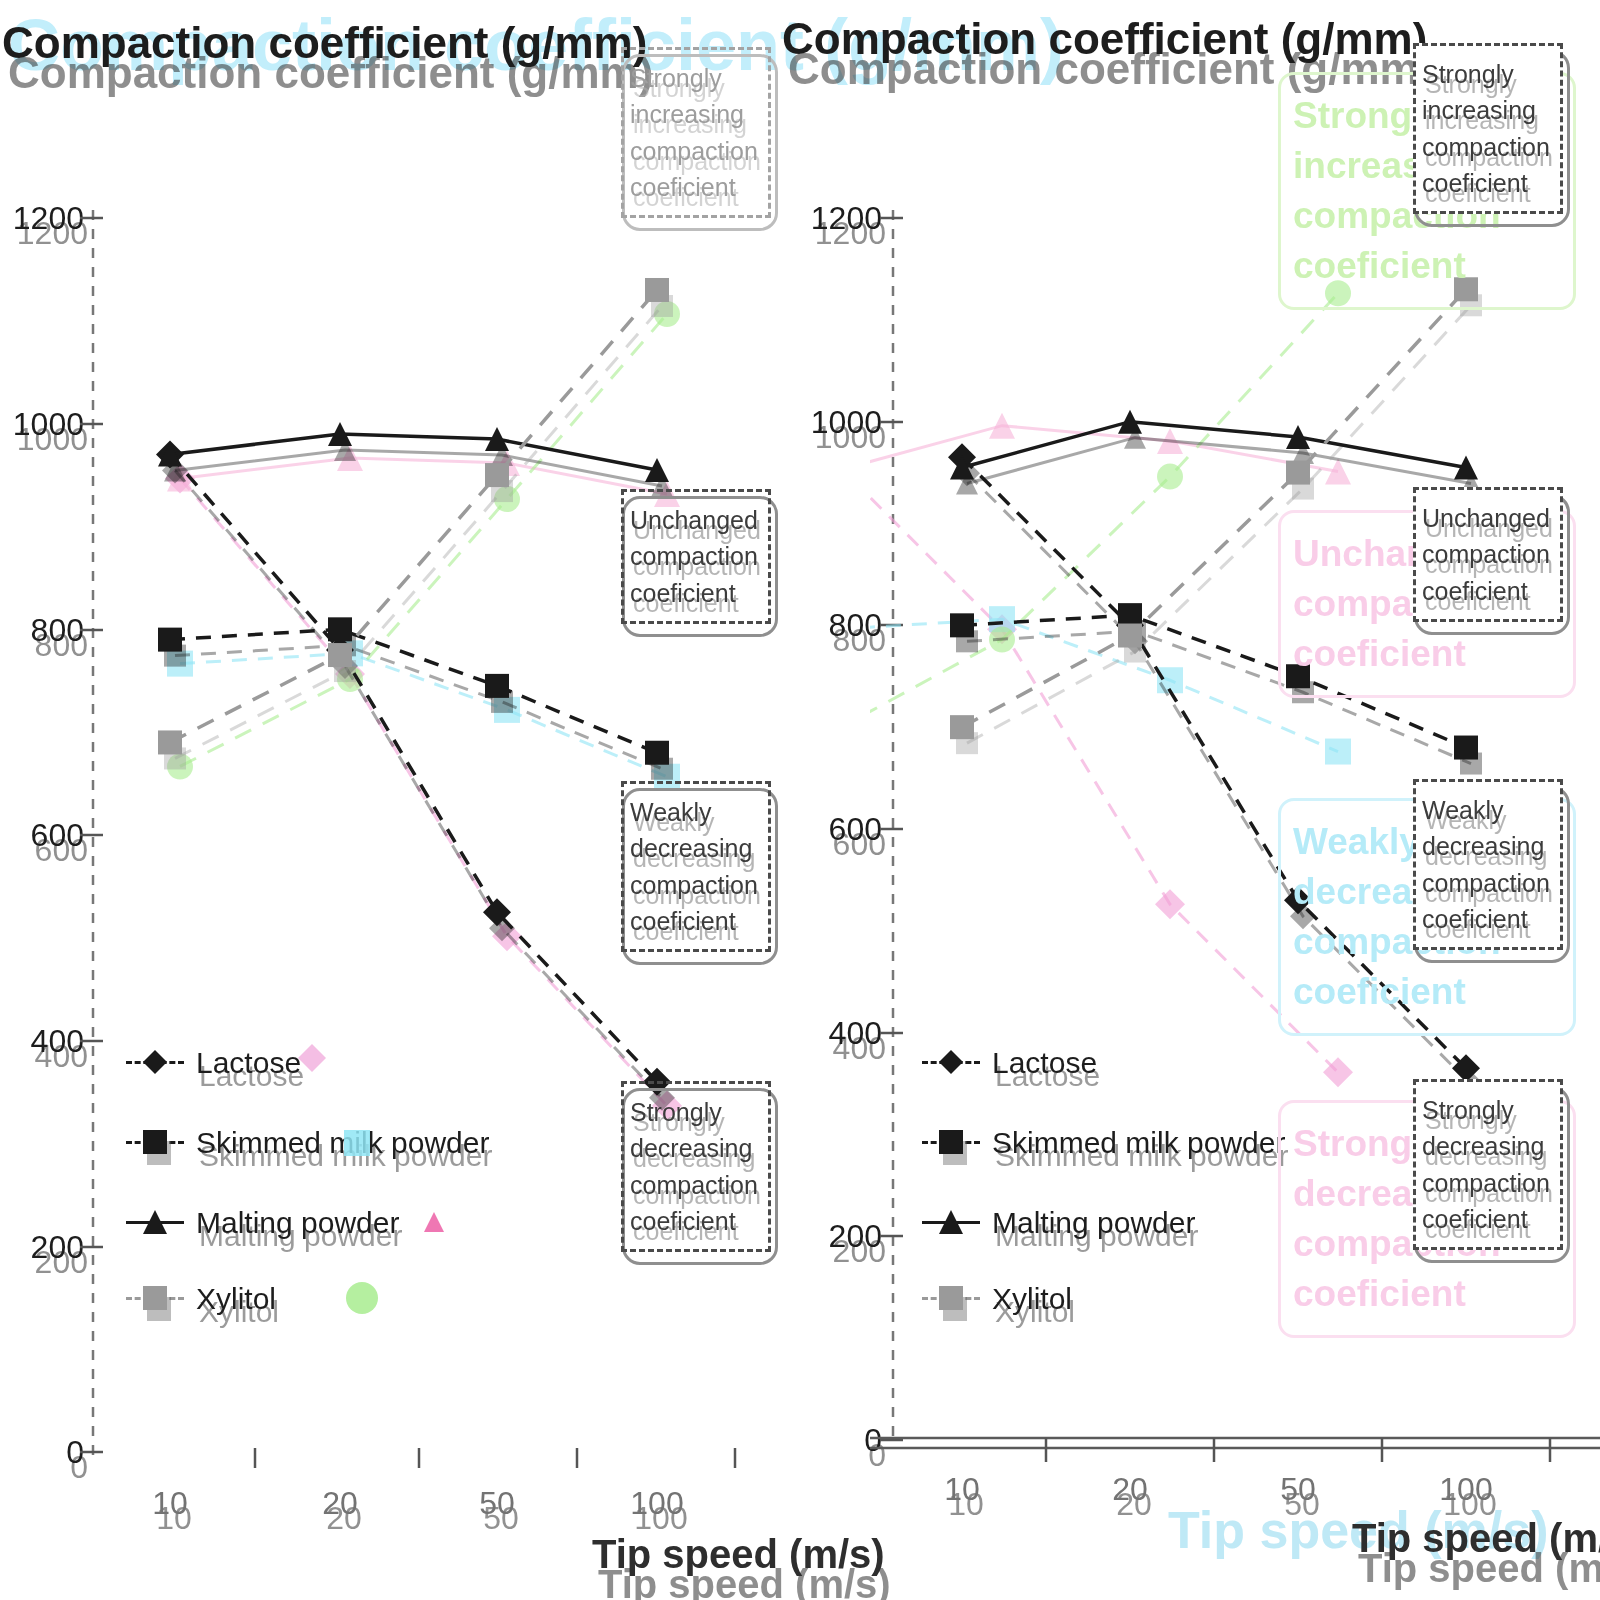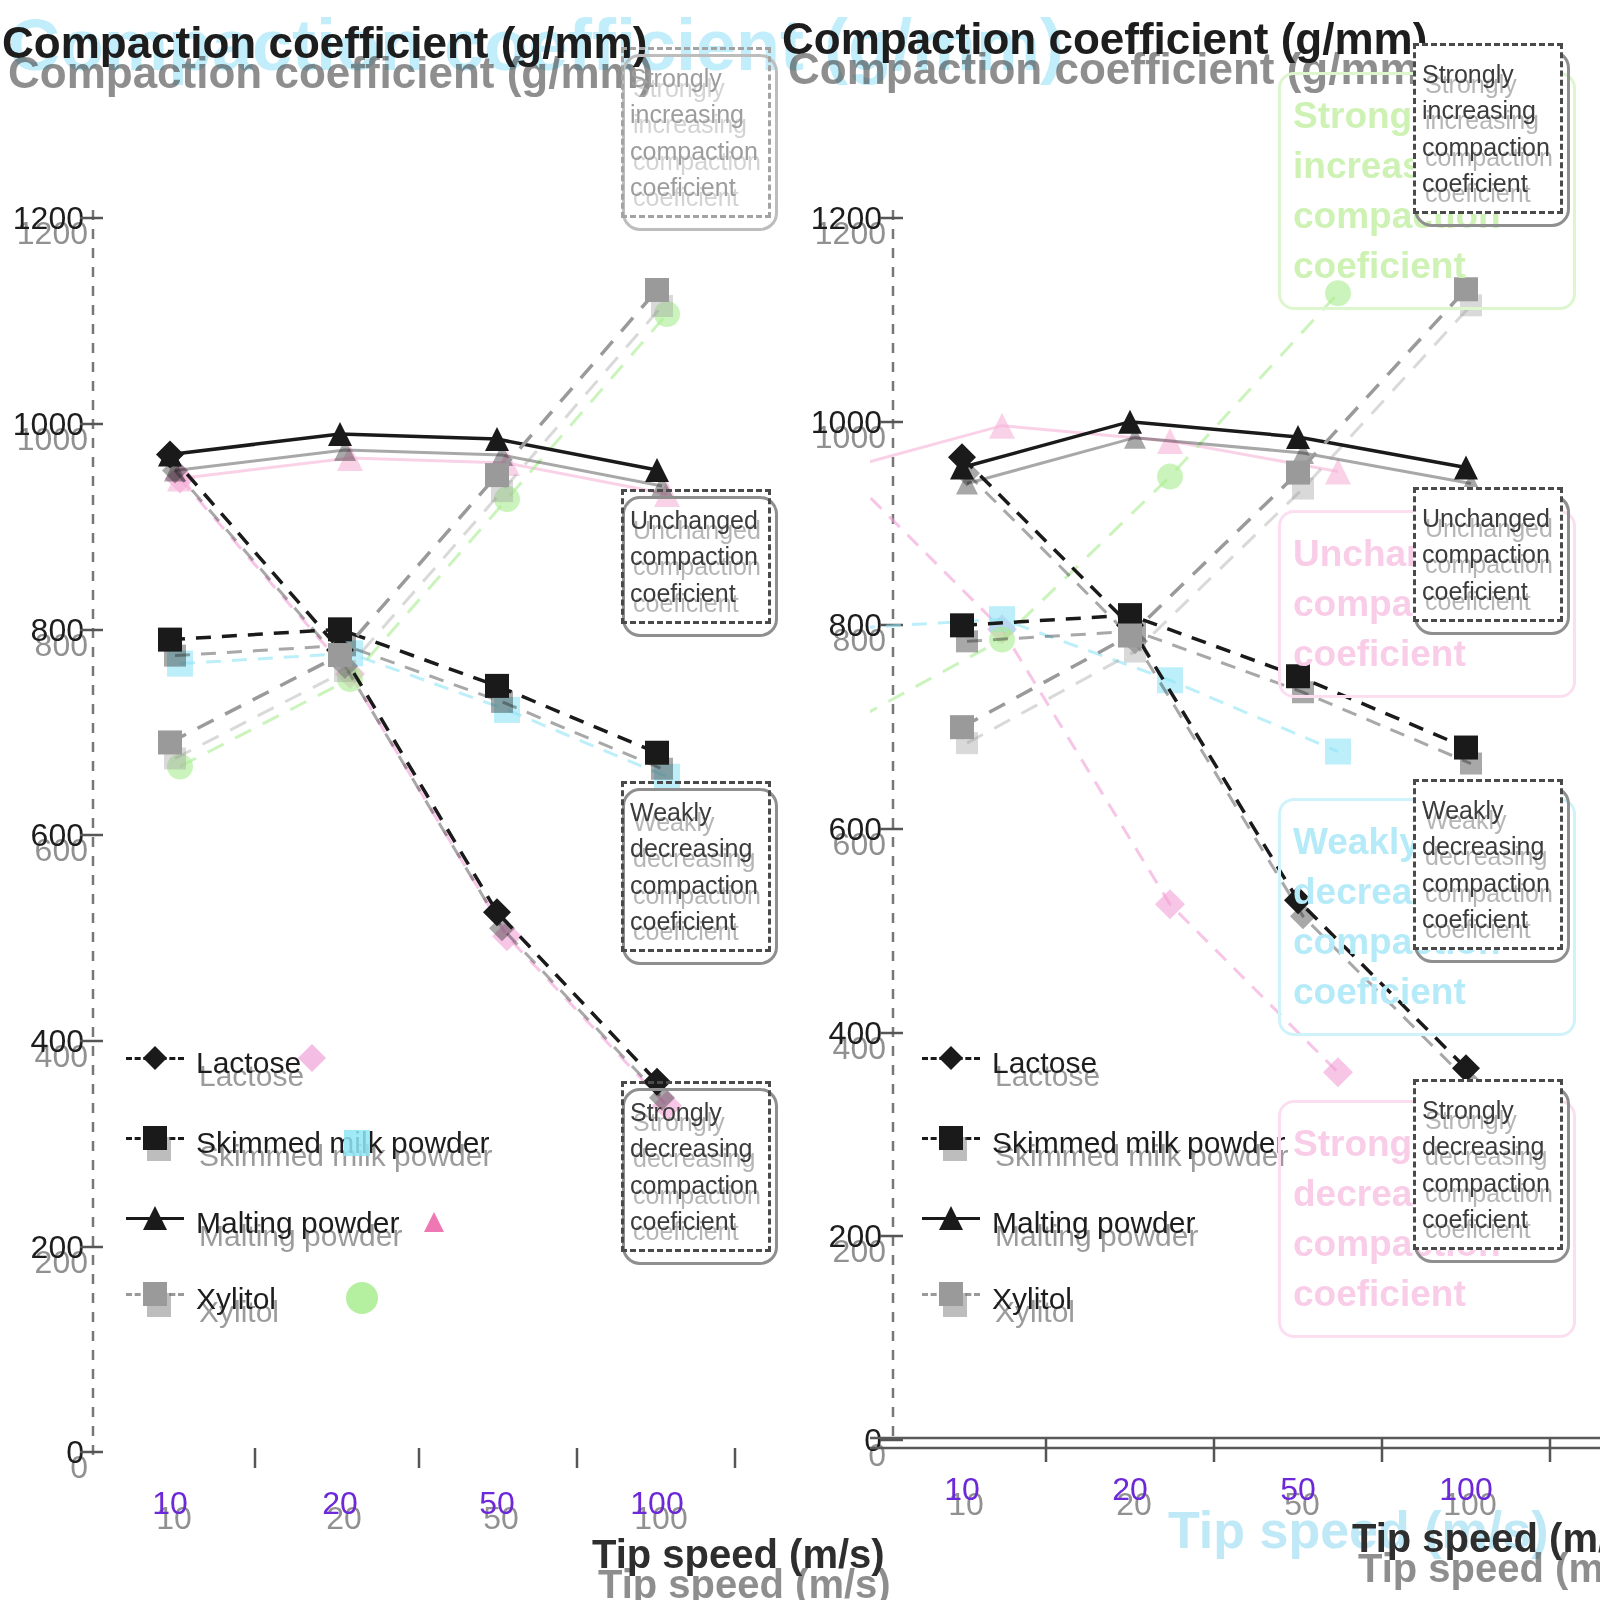--- a/index.html
+++ b/index.html
@@ -11,24 +11,24 @@
   .g-title{text-shadow:6px 30px 0 rgba(50,50,50,.55);}
   .g-tick{text-shadow:4px 15px 0 rgba(55,55,55,.55);}
   .g-leg{text-shadow:3px 13px 0 rgba(55,55,55,.5);}
 
   .title{font-size:44px;font-weight:700;color:#1d1d1d;white-space:nowrap;}
   .title-ghost{font-size:72px;font-weight:700;color:#c2eefb;white-space:nowrap;z-index:0;}
   .xlab{font-size:40px;font-weight:700;color:#2e2e2e;white-space:nowrap;}
   .xlab-ghost{font-size:52px;font-weight:700;color:#bfe9f6;white-space:nowrap;}
 
   .ytick{width:84px;height:42px;line-height:42px;text-align:right;font-size:32px;color:#1d1d1d;}
-  .xtick{width:90px;height:42px;line-height:42px;text-align:center;font-size:32px;color:#6d28d9;}
+  .xtick{width:90px;height:42px;line-height:42px;text-align:center;font-size:32px;color:#737373;}
 
   
-  .leg-row{position:absolute;display:flex;align-items:flex-start;gap:12px;height:34px;}
+  .leg-row{position:absolute;display:flex;align-items:center;gap:12px;height:34px;}
   .leg-swatch{position:relative;width:58px;height:26px;flex:0 0 58px;}
   .leg-swatch .line{position:absolute;left:0;right:0;top:11px;border-top:3px dashed #1a1a1a;}
   .leg-swatch .line.solid{border-top-style:solid;}
   .leg-swatch .line.gray{border-color:#9a9a9a;}
   .leg-label{font-size:30px;color:#1d1d1d;white-space:nowrap;}
   .mk{display:inline-block;width:24px;height:24px;filter:drop-shadow(4px 11px rgba(90,90,90,.4));}
   .mk-d{background:#1a1a1a;clip-path:polygon(50% 0,100% 50%,50% 100%,0 50%);}
   .mk-s{background:#1a1a1a;}
   .mk-t{background:#1a1a1a;clip-path:polygon(50% 0,100% 100%,0 100%);}
   .mk-g{background:#9a9a9a;}

